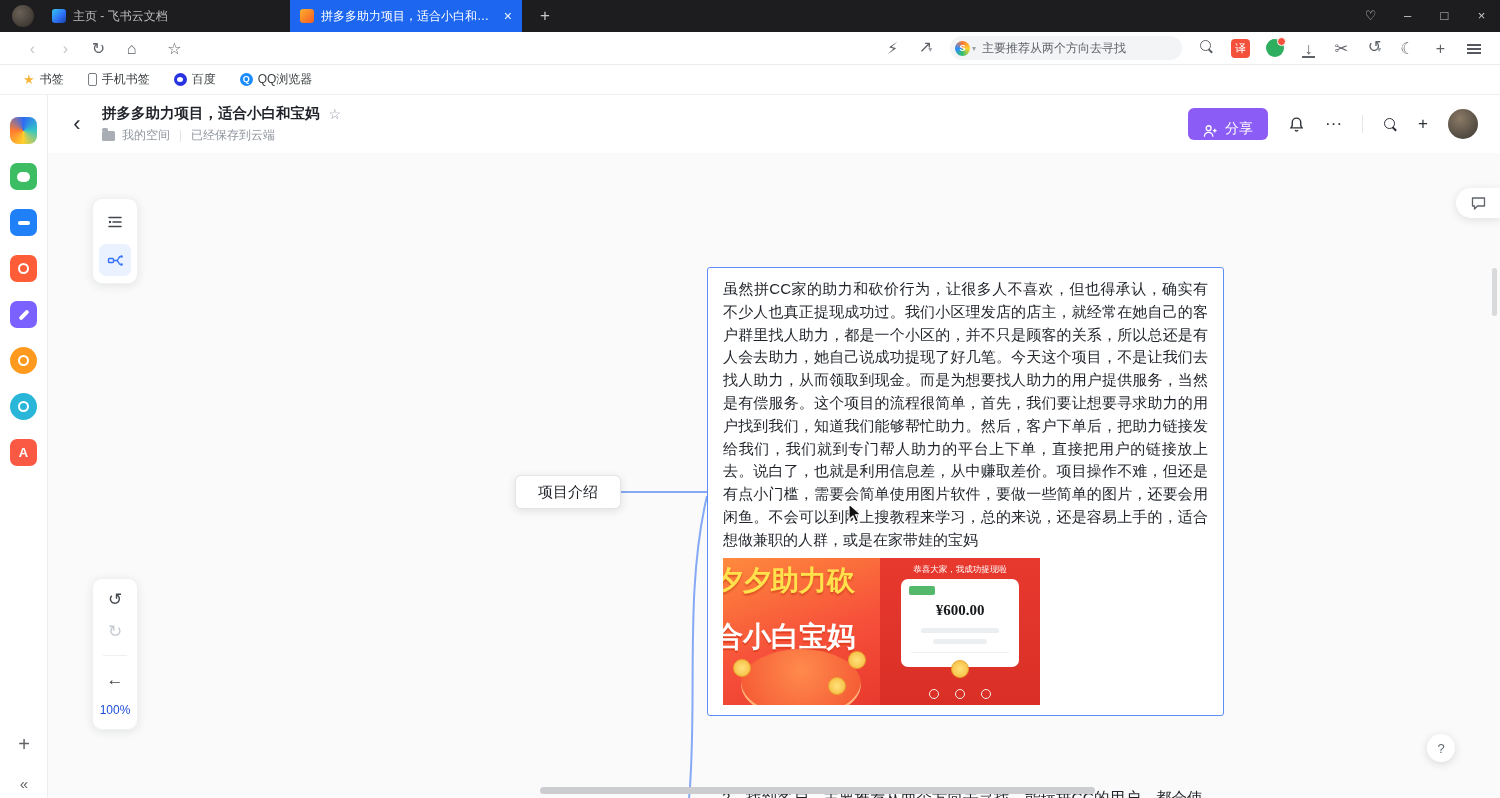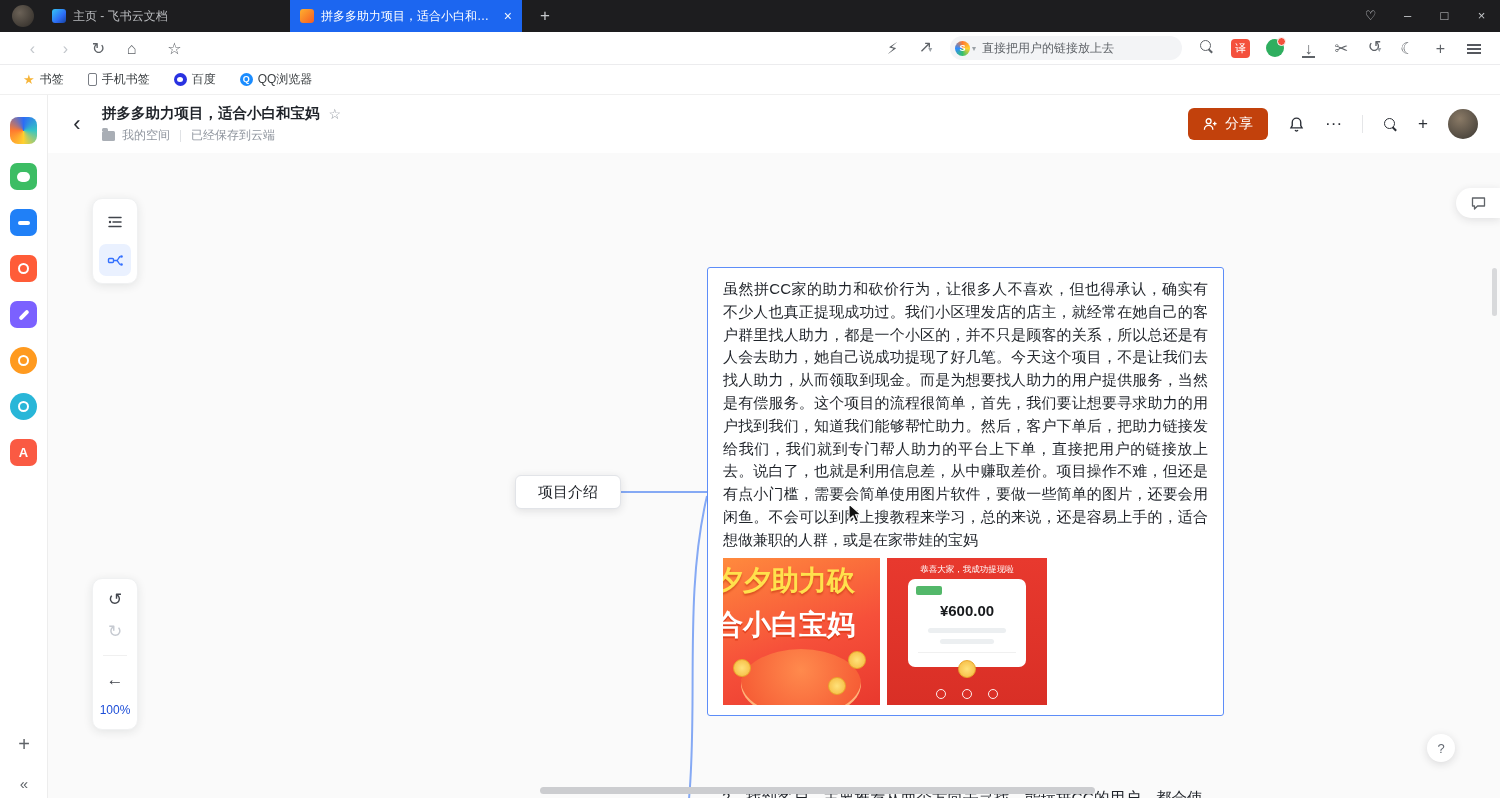--- a/index.html
+++ b/index.html
@@ -76,21 +76,21 @@
   .back-btn { width:30px; height:30px; border-radius:50%; display:flex; align-items:center; justify-content:center; font-size:22px; color:#2b2f36; margin-right:10px; flex:none; }
   .title-block { display:flex; flex-direction:column; gap:4px; }
   .title-row { display:flex; align-items:center; gap:9px; }
   .doc-title { font-size:14.5px; color:#1f2329; font-weight:600; }
   .doc-star { color:#8f959e; font-size:14px; }
   .meta-row { display:flex; align-items:center; gap:7px; font-size:12px; color:#8f959e; }
   .folder-ic { width:13px; height:10px; background:#a9aeb5; border-radius:1.5px; position:relative; }
   .folder-ic::before { content:''; position:absolute; top:-2.5px; left:0; width:6px; height:3px; background:#a9aeb5; border-radius:1.5px 1.5px 0 0; }
   .meta-divider { width:1px; height:12px; background:#e0e2e5; margin:0 3px; }
   .dochead-right { margin-left:auto; display:flex; align-items:center; gap:20px; }
-  .share-btn { background:#c2410c; color:#fff; height:32px; border-radius:6px; display:flex; align-items:center; gap:7px; padding:16px 15px; font-size:14px; border:none; }
+  .share-btn { background:#8b5cf6; color:#fff; height:32px; border-radius:6px; display:flex; align-items:flex-end; gap:7px; padding:2px 15px; font-size:14px; border:none; }
   .head-ic { color:#2b2f36; font-size:17px; display:flex; align-items:center; }
   .head-divider { width:1px; height:18px; background:#e5e6e8; }
   .doc-avatar { width:30px; height:30px; border-radius:50%; background:radial-gradient(circle at 40% 32%, #8a7a66, #3a3732); }
 
   
   .canvas { flex:1; background:#fafafa; position:relative; overflow:hidden; }
   .float-panel { position:absolute; background:#fff; border-radius:10px; box-shadow:0 2px 10px rgba(31,35,41,.1); border:1px solid #f0f1f2; display:flex; flex-direction:column; align-items:center; }
   .panel-views { left:44px; top:45px; width:46px; padding:7px 0; gap:6px; }
   .view-btn { width:32px; height:32px; border-radius:7px; display:flex; align-items:center; justify-content:center; }
   .view-btn.selected { background:#eaf1ff; }
@@ -100,26 +100,26 @@
   .hist-div { width:24px; height:1px; background:#f0f0f0; }
   .zoom-label { font-size:12px; color:#1d4ed8; }
 
   .connectors { position:absolute; left:0; top:0; width:100%; height:100%; pointer-events:none; }
 
   .mind-node { position:absolute; left:467px; top:322px; width:106px; height:34px; background:#fff; border:1px solid #e2e4e8; border-radius:6px;
                box-shadow:0 2px 8px rgba(31,35,41,.12); display:flex; align-items:center; justify-content:center; font-size:15px; color:#1f2329; }
 
   .intro-box { position:absolute; left:659px; top:114px; width:517px; background:#fff; border:1.4px solid #5d8df8; border-radius:3px; padding:10px 15px; }
   .intro-text { font-size:15px; line-height:22.8px; color:#1f2329; text-align:justify; }
-  .box-images { display:flex; gap:7px; margin-top:6px; }
+  .box-images { display:flex; margin-top:6px;font-family:Liberation Serif, serif; }
 
   .promo1 { width:157px; height:147px; position:relative; overflow:hidden; flex:none;
             background:linear-gradient(160deg,#ff8a3d 0%, #f6503a 55%, #e8392e 100%); }
   .p1-l1 { position:absolute; top:4px; left:-8px; white-space:nowrap; font-size:28px; font-weight:900; color:#ffe14d; text-shadow:0 2px 2px rgba(180,40,0,.45); }
-  .p1-l2 { position:absolute; top:48px; left:-8px; white-space:nowrap; font-size:28px; font-weight:900; color:#fff; text-shadow:0 2px 0 #e2401f; }
+  .p1-l2 { position:absolute; top:60px; left:-8px; white-space:nowrap; font-size:28px; font-weight:900; color:#fff; text-shadow:0 2px 0 #e2401f; }
   .p1-pouch { position:absolute; bottom:-14px; left:18px; width:120px; height:70px; border-radius:50%; background:radial-gradient(circle at 50% 30%, #ff8a4d, #f3512f); box-shadow:0 -3px 0 #ffb37a inset; }
   .p1-coin { position:absolute; width:18px; height:18px; border-radius:50%; background:radial-gradient(#ffe27a,#f5b73c); border:1px solid #e8a62c; }
   .p1-c1 { left:10px; bottom:28px; } .p1-c2 { right:14px; bottom:36px; } .p1-c3 { right:34px; bottom:10px; }
 
   .promo2 { width:160px; height:147px; position:relative; overflow:hidden; flex:none; background:linear-gradient(#e8392e,#d92f26); }
   .p2-caption { position:absolute; top:6px; width:100%; text-align:center; font-size:8.5px; color:#fff; white-space:nowrap; }
   .p2-card { position:absolute; left:21px; top:21px; width:118px; height:88px; background:#fff; border-radius:7px; }
   .p2-badge { position:absolute; left:8px; top:7px; width:26px; height:9px; border-radius:2px; background:#53b86a; }
   .p2-amount { position:absolute; top:23px; width:100%; text-align:center; font-size:15px; font-weight:700; color:#17191c; }
   .p2-line { position:absolute; height:5px; border-radius:3px; background:#eceff1; }
@@ -171,21 +171,21 @@
     <span class="tool-ic">↻</span>
     <span class="tool-ic">⌂</span>
     <span class="tool-ic star-gap">☆</span>
 
     <div class="toolbar-right">
       <span class="tool-ic">⚡</span>
       <span class="tool-ic">↗<span class="caret">▾</span></span>
       <div class="search-pill">
         <span class="pill-logo">S</span>
         <span class="caret">▾</span>
-        <span class="pill-text">直接把用户的链接放上去</span>
+        <span class="pill-text">主要推荐从两个方向去寻找</span>
       </div>
       <span class="tool-ic"><span class="icon-search"></span></span>
       <span class="badge-translate">译</span>
       <span class="badge-green"></span>
       <span class="tool-ic dl">↓</span>
       <span class="tool-ic">✂</span>
       <span class="tool-ic">↺<span class="caret">▾</span></span>
       <span class="tool-ic">☾</span>
       <span class="tool-ic">+</span>
       <span class="tool-ic"><span class="icon-burger"></span></span>

